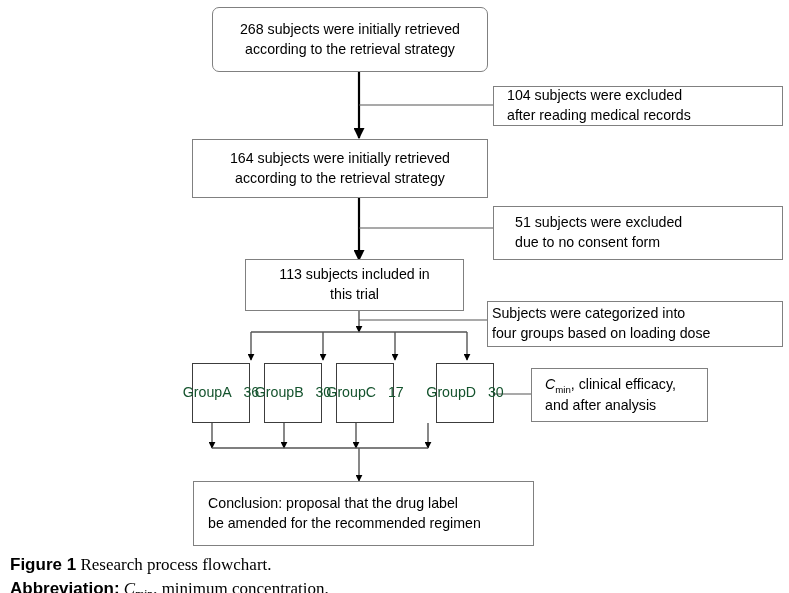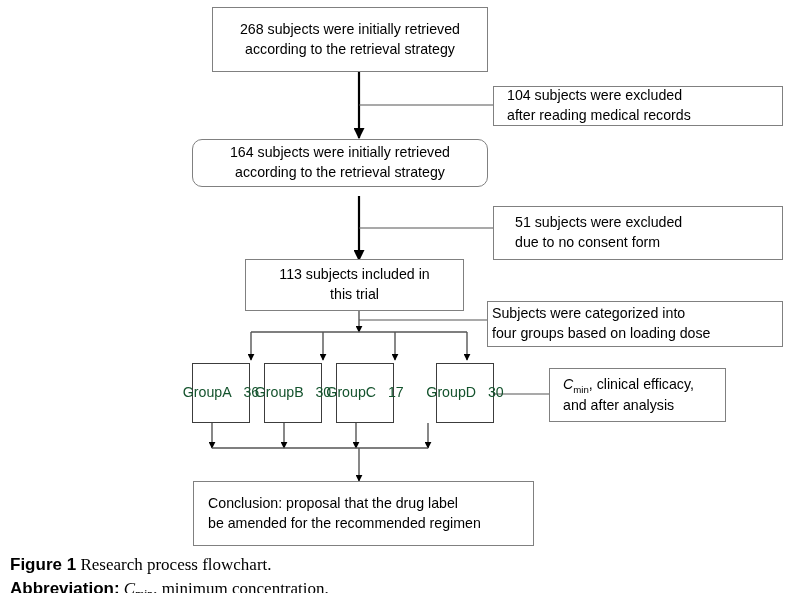--- a/index.html
+++ b/index.html
@@ -137,31 +137,31 @@
       <line x1="212" y1="423" x2="212" y2="448" stroke="#555555" stroke-width="1.4" marker-end="url(#ah)"></line>
       <line x1="284" y1="423" x2="284" y2="448" stroke="#555555" stroke-width="1.4" marker-end="url(#ah)"></line>
       <line x1="356" y1="423" x2="356" y2="448" stroke="#555555" stroke-width="1.4" marker-end="url(#ah)"></line>
       <line x1="428" y1="423" x2="428" y2="448" stroke="#555555" stroke-width="1.4" marker-end="url(#ah)"></line>
 
       <line x1="212" y1="448" x2="428" y2="448" stroke="#555555" stroke-width="1.4"></line>
 
       <line x1="359" y1="448" x2="359" y2="481" stroke="#555555" stroke-width="1.4" marker-end="url(#ah)"></line>
     </svg>
 
-    <div class="fbox" style="left:212px; top:7px; width:276px; height:65px;">
+    <div class="fbox" style="left:212px; top:7px; width:276px; height:65px;border-radius:7px;">
       <span class="txt">268 subjects were initially retrieved
 according to the retrieval strategy</span>
     </div>
 
     <div class="fbox" style="left:493px; top:86px; width:290px; height:40px; justify-content:flex-start; text-align:left; padding-left:13px;">
       <span class="txt">104 subjects were excluded
 after reading medical records</span>
     </div>
 
-    <div class="fbox" style="left:192px; top:139px; width:296px; height:48px;border-radius:10px;">
+    <div class="fbox" style="left:192px; top:139px; width:296px; height:59px;">
       <span class="txt">164 subjects were initially retrieved
 according to the retrieval strategy</span>
     </div>
 
     <div class="fbox" style="left:493px; top:206px; width:290px; height:54px; justify-content:flex-start; text-align:left; padding-left:21px;">
       <span class="txt">51 subjects were excluded
 due to no consent form</span>
     </div>
 
     <div class="fbox" style="left:245px; top:259px; width:219px; height:52px;">
@@ -187,21 +187,21 @@
     <div class="gbox" style="left:336px; top:363px; width:58px; height:60px;">
       <span class="g-top">Group</span>
       <span class="g-bot"><span>C</span>&nbsp;&nbsp;&nbsp;<span>17</span></span>
     </div>
 
     <div class="gbox" style="left:436px; top:363px; width:58px; height:60px;">
       <span class="g-top">Group</span>
       <span class="g-bot"><span>D</span>&nbsp;&nbsp;&nbsp;<span>30</span></span>
     </div>
 
-    <div class="analysis" style="left:549px; top:368px; width:177px; height:54px;">
+    <div class="analysis" style="left:531px; top:368px; width:177px; height:54px;">
       <span><span class="ital">C</span><sub>min</sub><span>, clinical efficacy,</span><br><span>and after analysis</span></span>
     </div>
 
     <div class="fbox" style="left:193px; top:481px; width:341px; height:65px; justify-content:flex-start; text-align:left; padding-left:14px;">
       <span class="txt">Conclusion: proposal that the drug label
 be amended for the recommended regimen</span>
     </div>
 
   </div>
 

